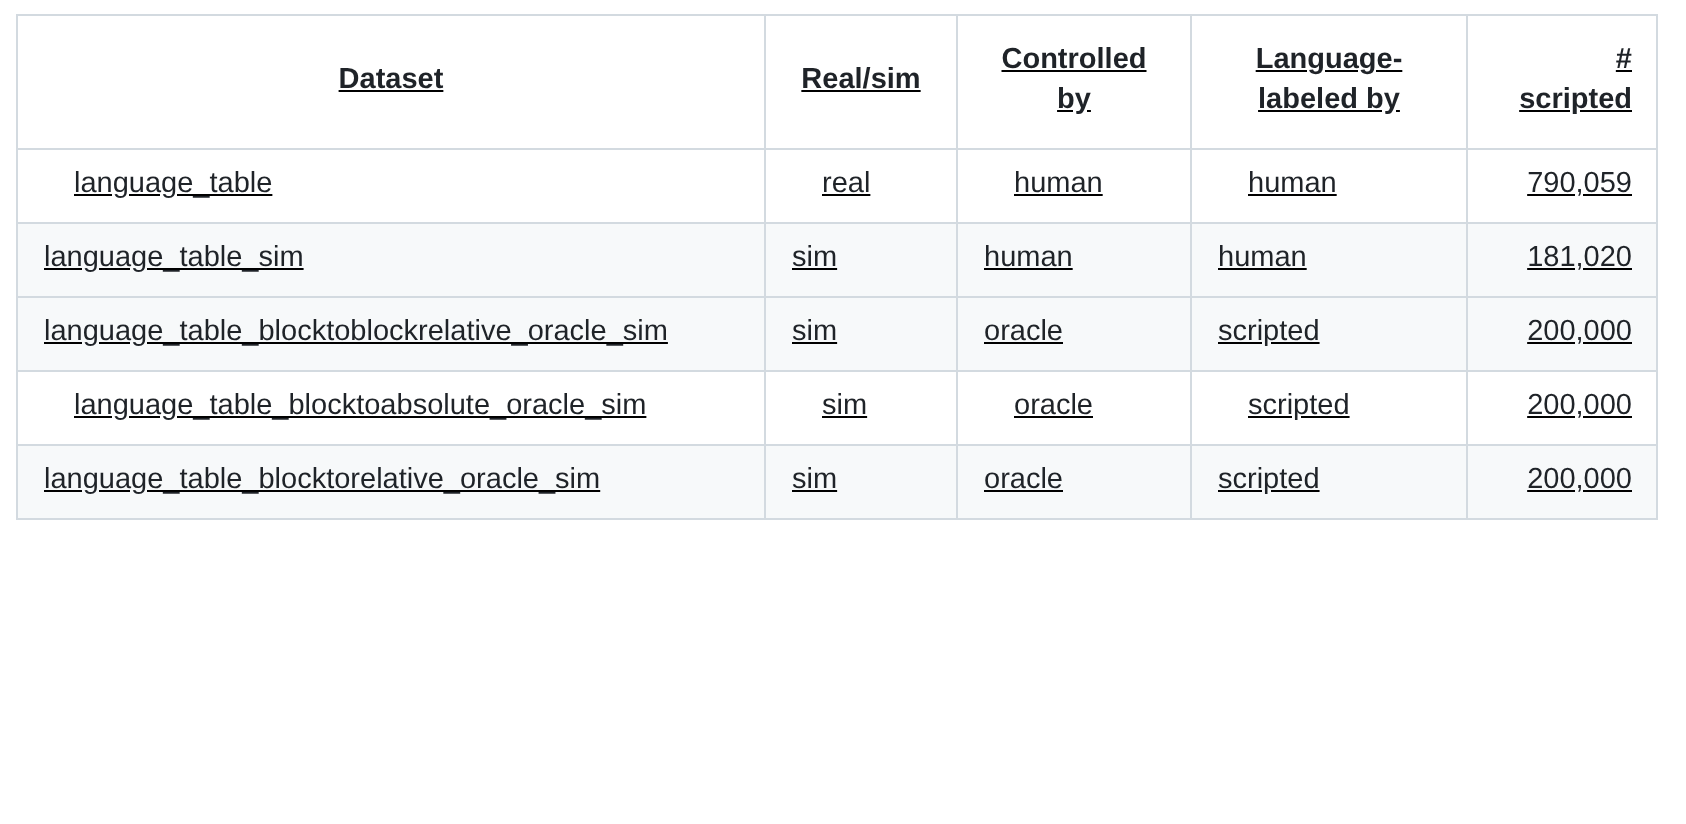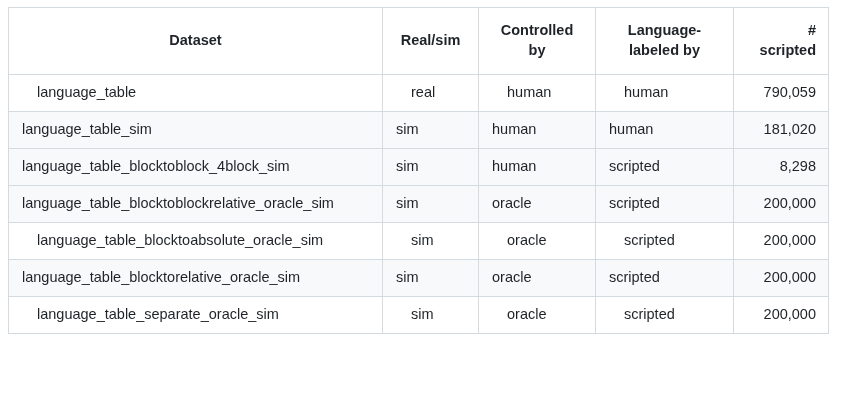--- a/index.html
+++ b/index.html
@@ -11,20 +11,21 @@
     width: 843px;
     height: 412px;
     font-family: "Liberation Sans", sans-serif;
     -webkit-font-smoothing: antialiased;
   }
   #dataset-table-wrap {
     position: absolute;
     left: 8px;
     top: 7px;
     width: 820px;
+    text-decoration: underline;
   }
   table.dataset-table {
     border-collapse: collapse;
     width: 820px;
     table-layout: fixed;
     background: #ffffff;
     border: 1px solid #d3dae0;
   }
   table.dataset-table th,
   table.dataset-table td {
@@ -114,49 +115,35 @@
           <td class="num">790,059</td>
         </tr>
         <tr class="alt">
           <td>language_table_sim</td>
           <td>sim</td>
           <td>human</td>
           <td>human</td>
           <td class="num">181,020</td>
         </tr>
         <tr class="alt">
-          <td>language_table_blocktoblock_4block_sim</td>
-          <td>sim</td>
-          <td>human</td>
-          <td>scripted</td>
-          <td class="num">8,298</td>
-        </tr>
-        <tr class="alt">
           <td>language_table_blocktoblockrelative_oracle_sim</td>
           <td>sim</td>
           <td>oracle</td>
           <td>scripted</td>
           <td class="num">200,000</td>
         </tr>
         <tr class="plain">
           <td>language_table_blocktoabsolute_oracle_sim</td>
           <td>sim</td>
           <td>oracle</td>
           <td>scripted</td>
           <td class="num">200,000</td>
         </tr>
         <tr class="alt">
           <td>language_table_blocktorelative_oracle_sim</td>
           <td>sim</td>
           <td>oracle</td>
           <td>scripted</td>
           <td class="num">200,000</td>
         </tr>
-        <tr class="plain">
-          <td>language_table_separate_oracle_sim</td>
-          <td>sim</td>
-          <td>oracle</td>
-          <td>scripted</td>
-          <td class="num">200,000</td>
-        </tr>
       </tbody>
   </table>
 </div>
 
 </body></html>

